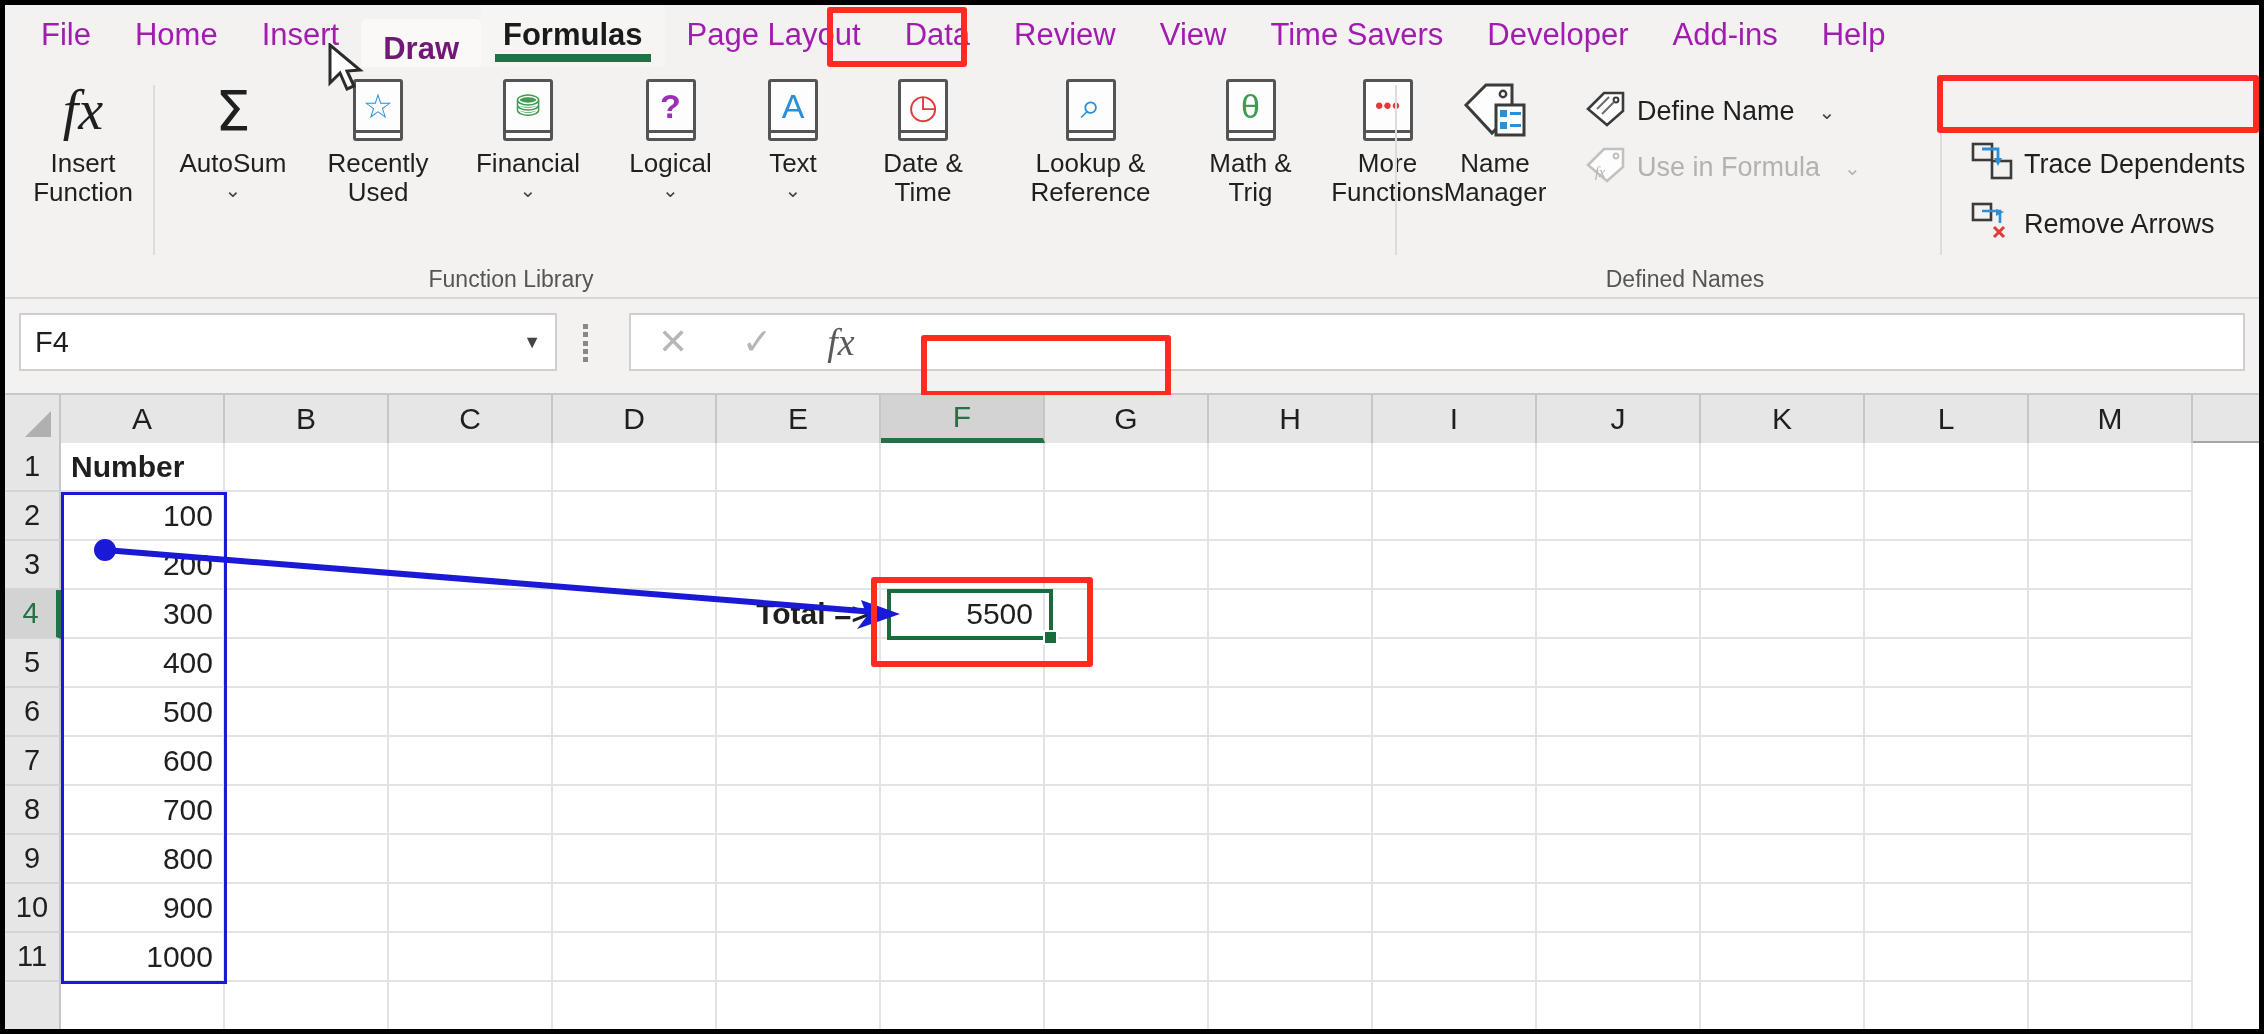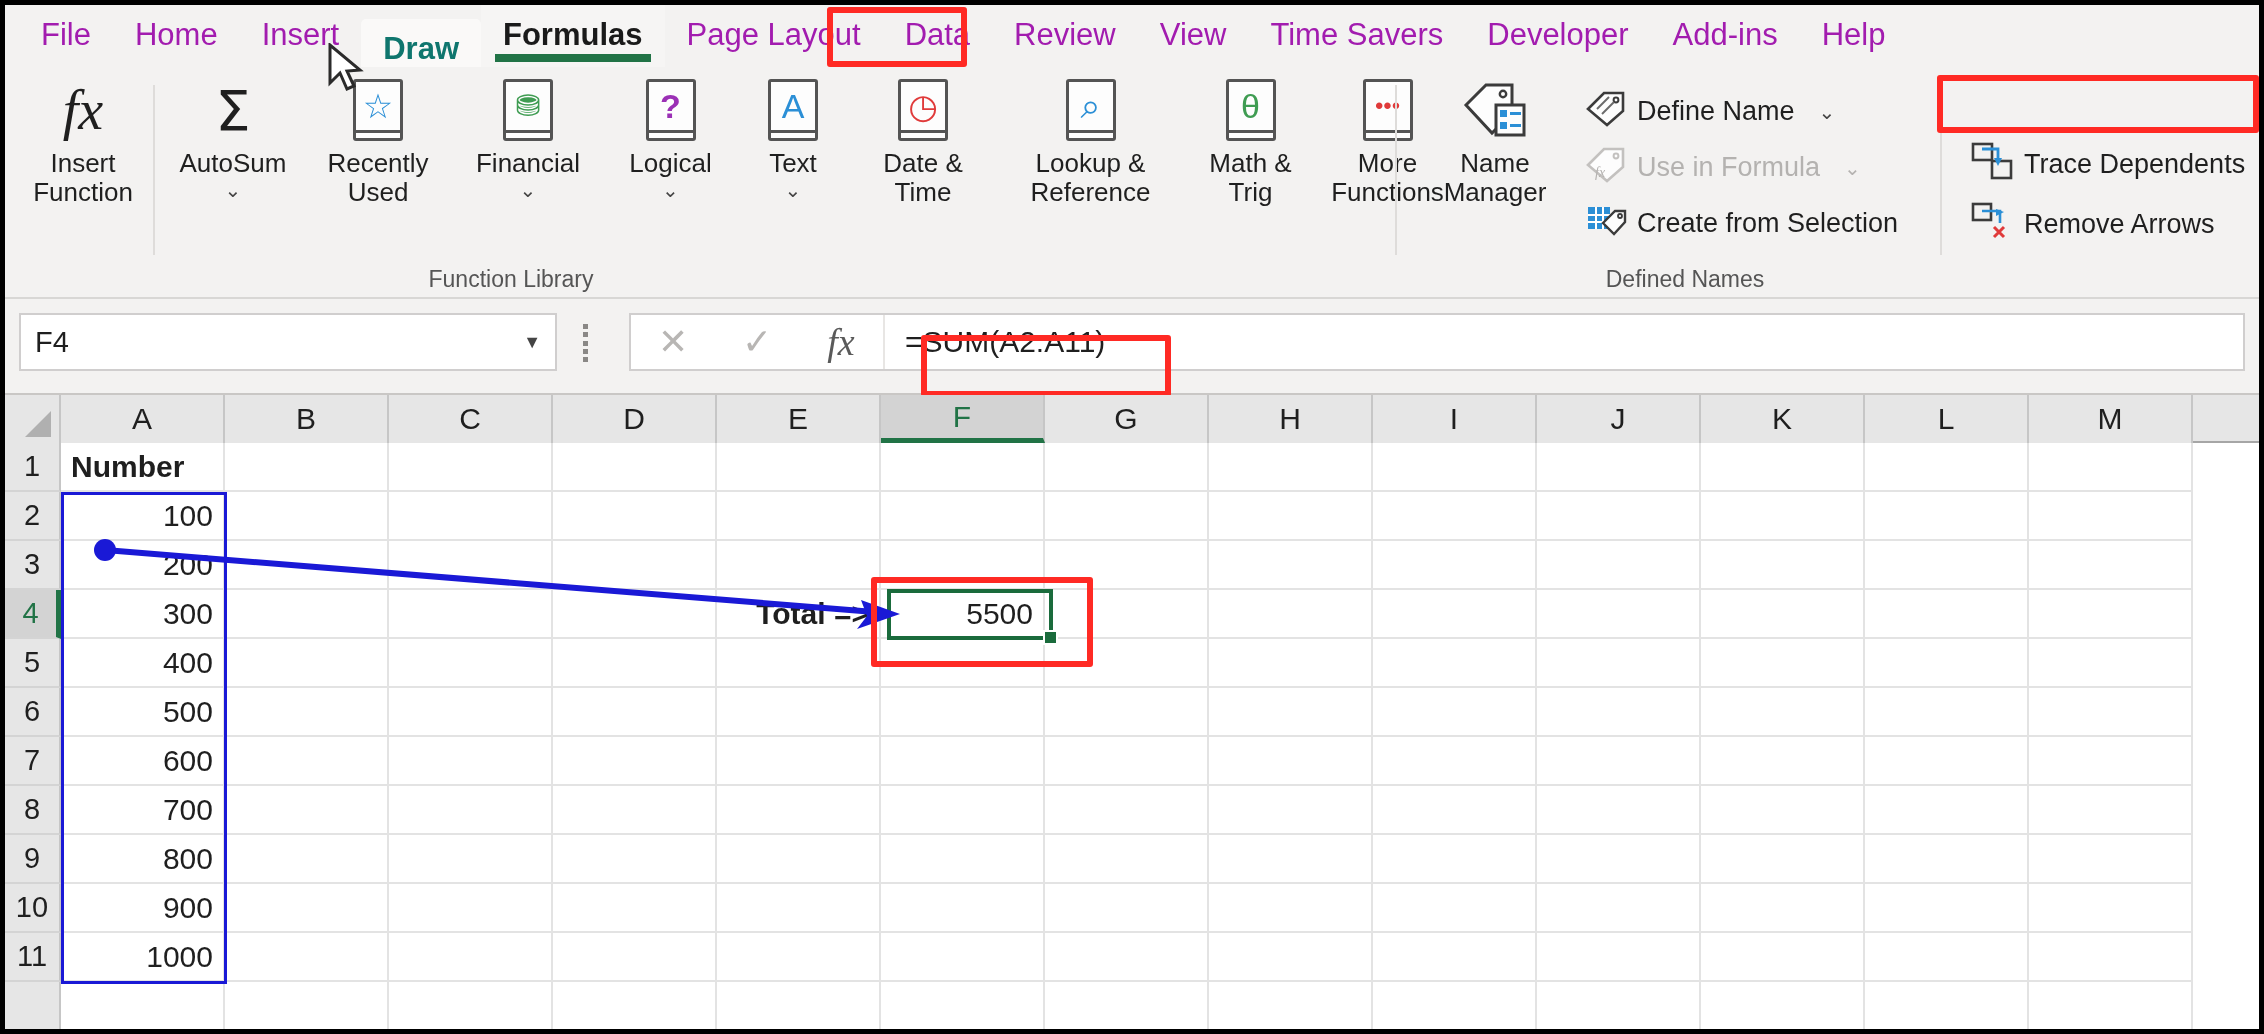--- a/index.html
+++ b/index.html
@@ -26,21 +26,21 @@
     padding-left: 14px;
   }
   .tab {
     font-size: 31px; color: #a21caf;
     padding: 6px 22px 8px 22px;
     white-space: nowrap;
     position: relative;
     height: 62px;
     display: flex; align-items: center;
   }
-  .tab.bold { color: #0f766e; font-weight: bold; margin-top: 27px; }
+  .tab.bold { color: #701a75; font-weight: bold; margin-top: 27px; }
   .tab.raised {
     background: #faf9f8;
     border-top-left-radius: 5px;
     border-top-right-radius: 5px;
   }
   .tab.active {
     background: #f6f5f4;
     color: #1a1a1a;
     font-weight: bold;
   }
@@ -434,34 +434,20 @@
           <svg width="42" height="38" viewBox="0 0 42 38">
             <path d="M3 20 L19 4 L38 4 L38 22 L22 36 Z" fill="#fdfdfd" stroke="#c3c1bf" stroke-width="2.6"></path>
             <circle cx="31" cy="11" r="2.4" fill="none" stroke="#c3c1bf" stroke-width="2"></circle>
             <text x="10" y="32" font-size="14" font-style="italic" fill="#b4b2b0" font-family="Liberation Serif, serif">fx</text>
           </svg>
         </span>
         <span>Use in Formula</span>
         <span class="chev" style="margin-left:14px; color:#b4b2b0;">⌄</span>
       </div>
 
-      <div class="sbtn" style="left:180px; top:134px;">
-        <span>
-          <svg width="42" height="38" viewBox="0 0 42 38">
-            <rect x="3" y="6" width="22" height="22" fill="#2b8fd6"></rect>
-            <line x1="3" y1="14" x2="25" y2="14" stroke="#fff" stroke-width="2"></line>
-            <line x1="3" y1="21" x2="25" y2="21" stroke="#fff" stroke-width="2"></line>
-            <line x1="11" y1="6" x2="11" y2="28" stroke="#fff" stroke-width="2"></line>
-            <line x1="18" y1="6" x2="18" y2="28" stroke="#fff" stroke-width="2"></line>
-            <path d="M18 22 L30 10 L40 10 L40 21 L29 33 Z" fill="#fdfdfd" stroke="#3b3b3b" stroke-width="2.4"></path>
-            <circle cx="35" cy="15" r="2" fill="none" stroke="#3b3b3b" stroke-width="1.8"></circle>
-          </svg>
-        </span>
-        <span>Create from Selection</span>
-      </div>
 
       <div class="grp-label" style="left:120px; width:320px;">Defined Names</div>
     </div>
 
     <div class="grp-sep" style="left:1935px; top:18px;"></div>
 
     <div class="grp" style="left:1945px; width:309px;">
 
 
       <div class="sbtn" style="left:20px; top:74px;">
@@ -501,21 +487,20 @@
         <i></i>
         <i></i>
         <i></i>
         <i></i>
         <i></i>
       </div>
     <div class="fx-strip">
       <div class="fx-btn">✕</div>
       <div class="fx-btn">✓</div>
       <div class="fx-btn fx-italic">fx</div>
-      <div class="fcontent">=SUM(A2:A11)</div>
     </div>
   </div>
 
   <div class="redbox" style="left:916px; top:330px; width:250px; height:62px;"></div>
 
   <div class="sheet">
 
     <div class="colhdr">
       <div class="corner"></div>
       <div class="ch" style="width:164px;">A</div>

